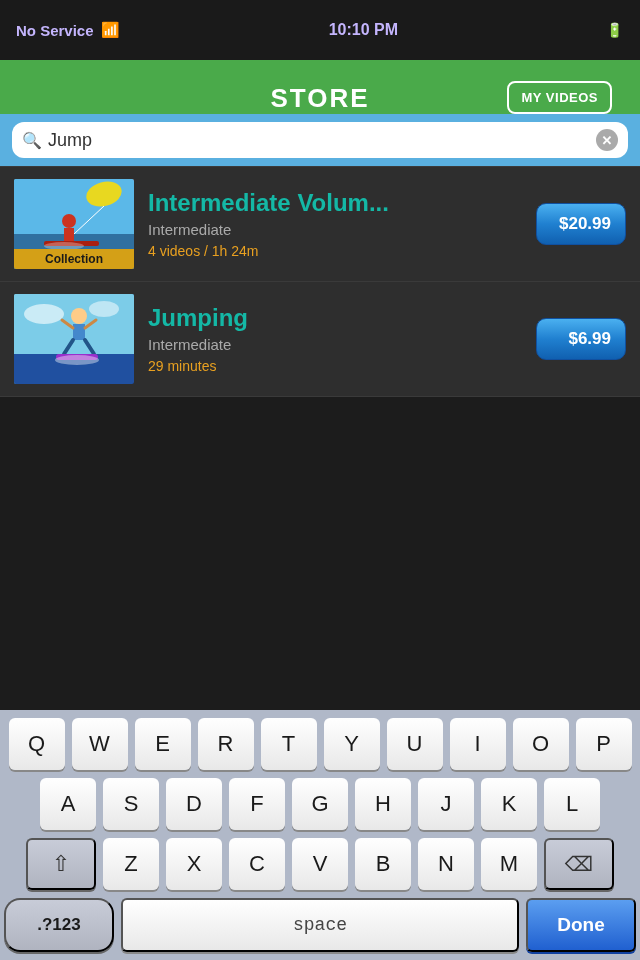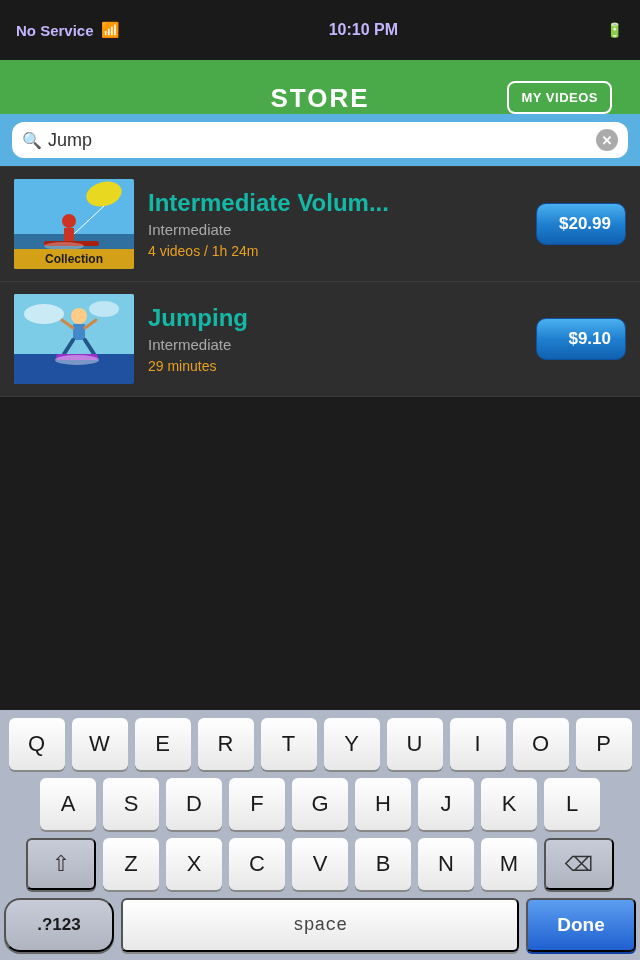--- a/index.html
+++ b/index.html
@@ -375,21 +375,21 @@
 
           <ellipse cx="63" cy="66" rx="22" ry="5" fill="rgba(255,255,255,0.4)"></ellipse>
         </svg>
       </div>
     </div>
     <div class="item-info">
       <div class="item-title">Jumping</div>
       <div class="item-subtitle">Intermediate</div>
       <div class="item-meta">29 minutes</div>
     </div>
-    <button class="price-btn">$9.10</button>
+    <button class="price-btn">$6.99</button>
   </div>
 
 </div>
 
 <div class="keyboard">
 
   <div class="kb-row">
     <button class="kb-key">Q</button>
     <button class="kb-key">W</button>
     <button class="kb-key">E</button>

